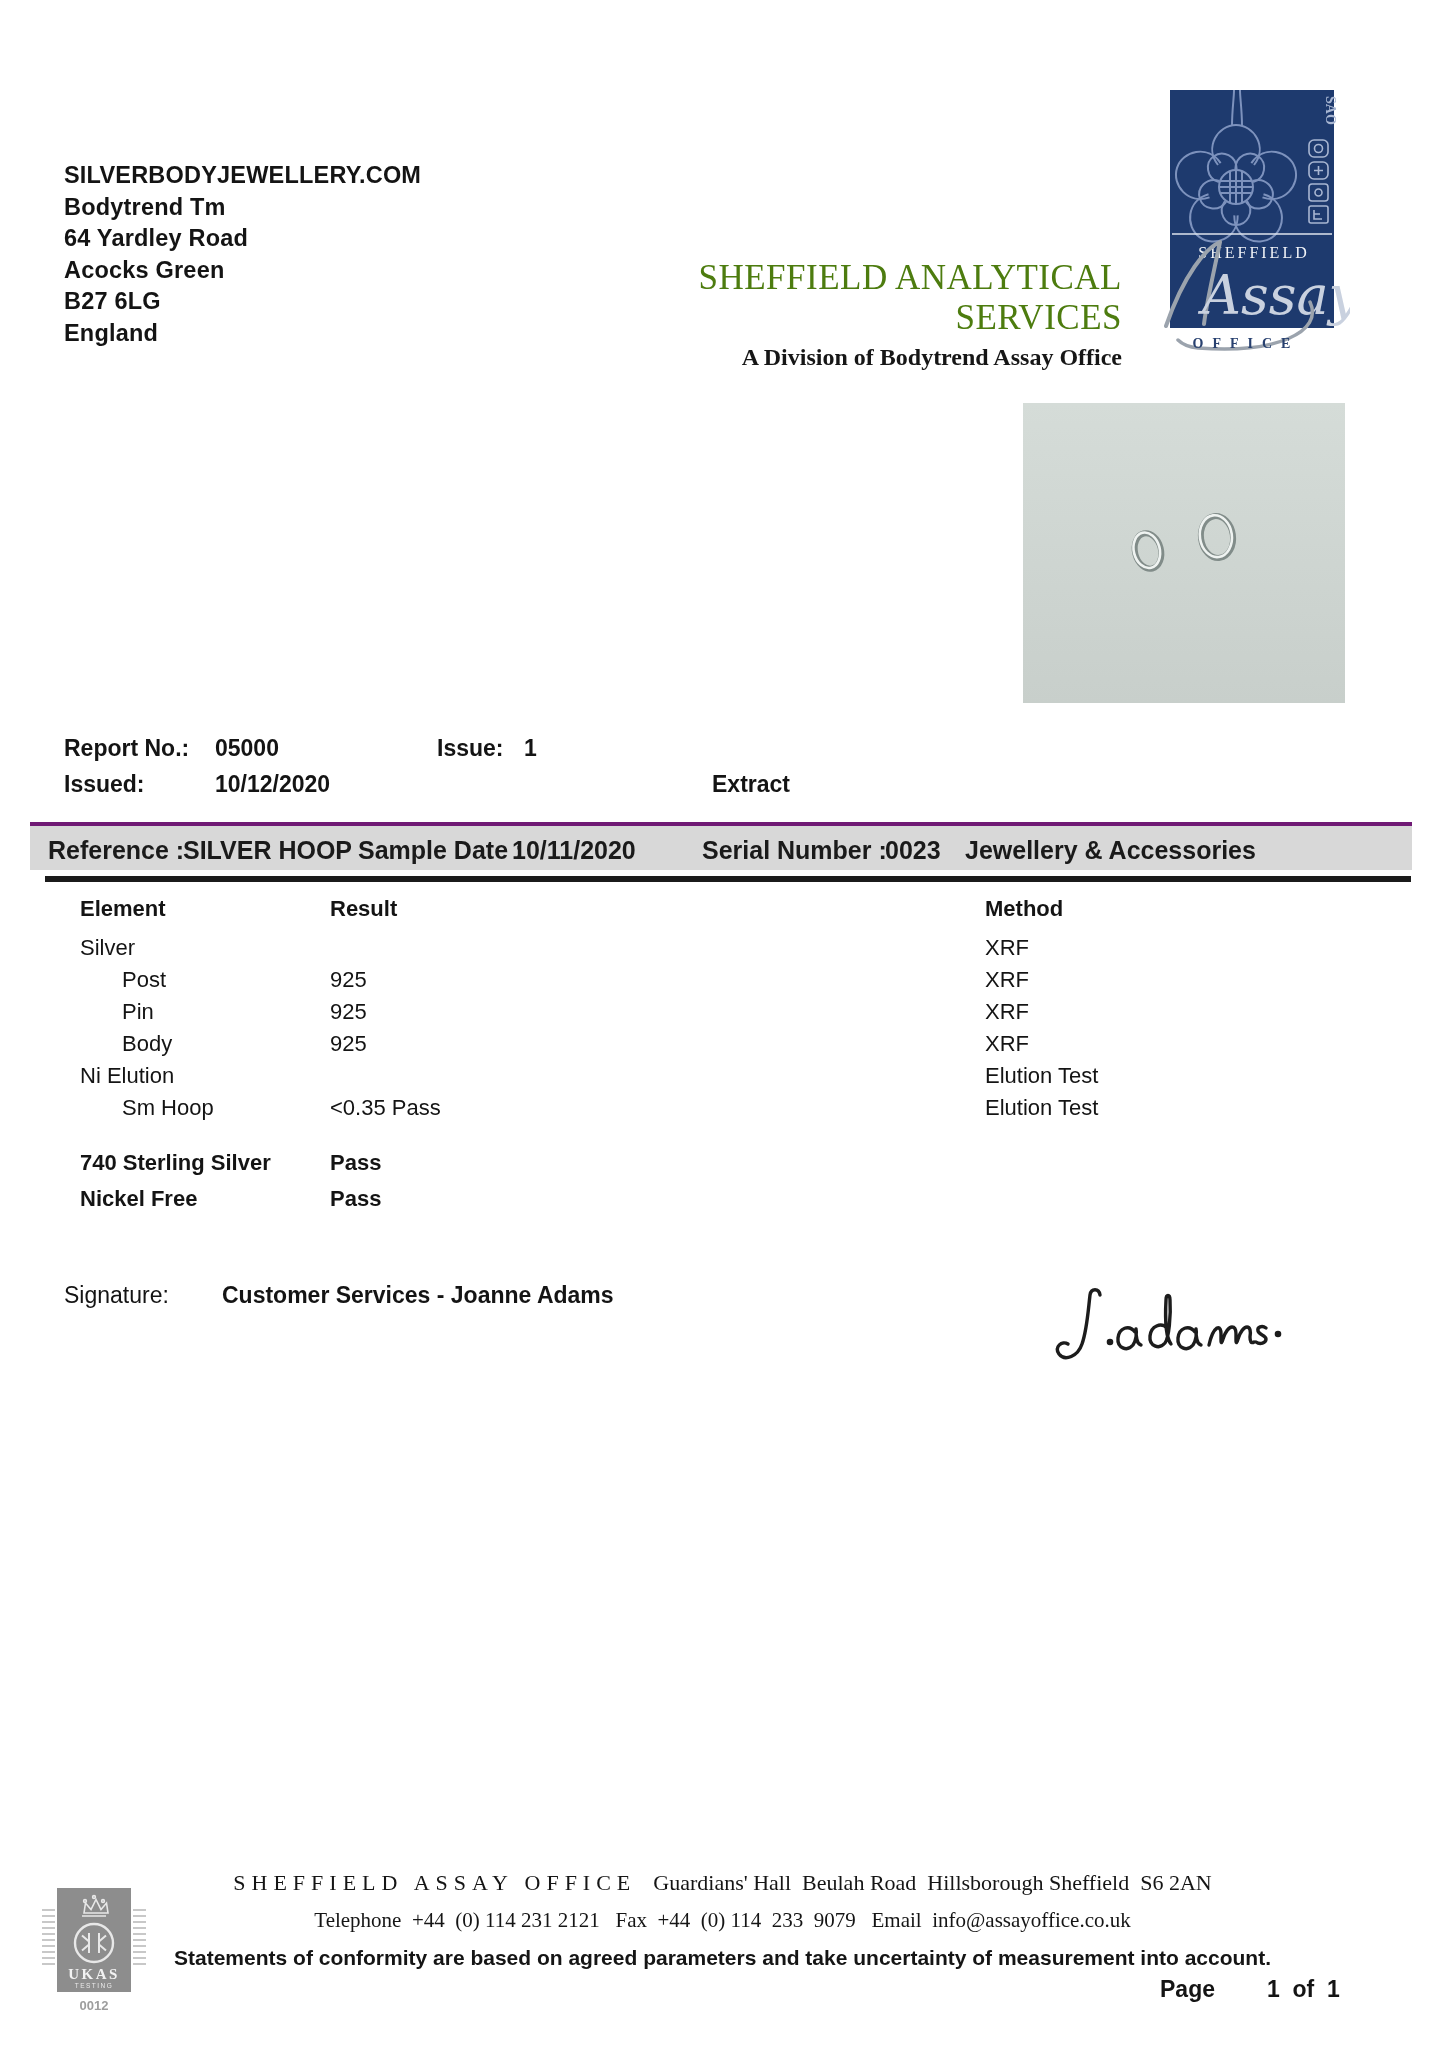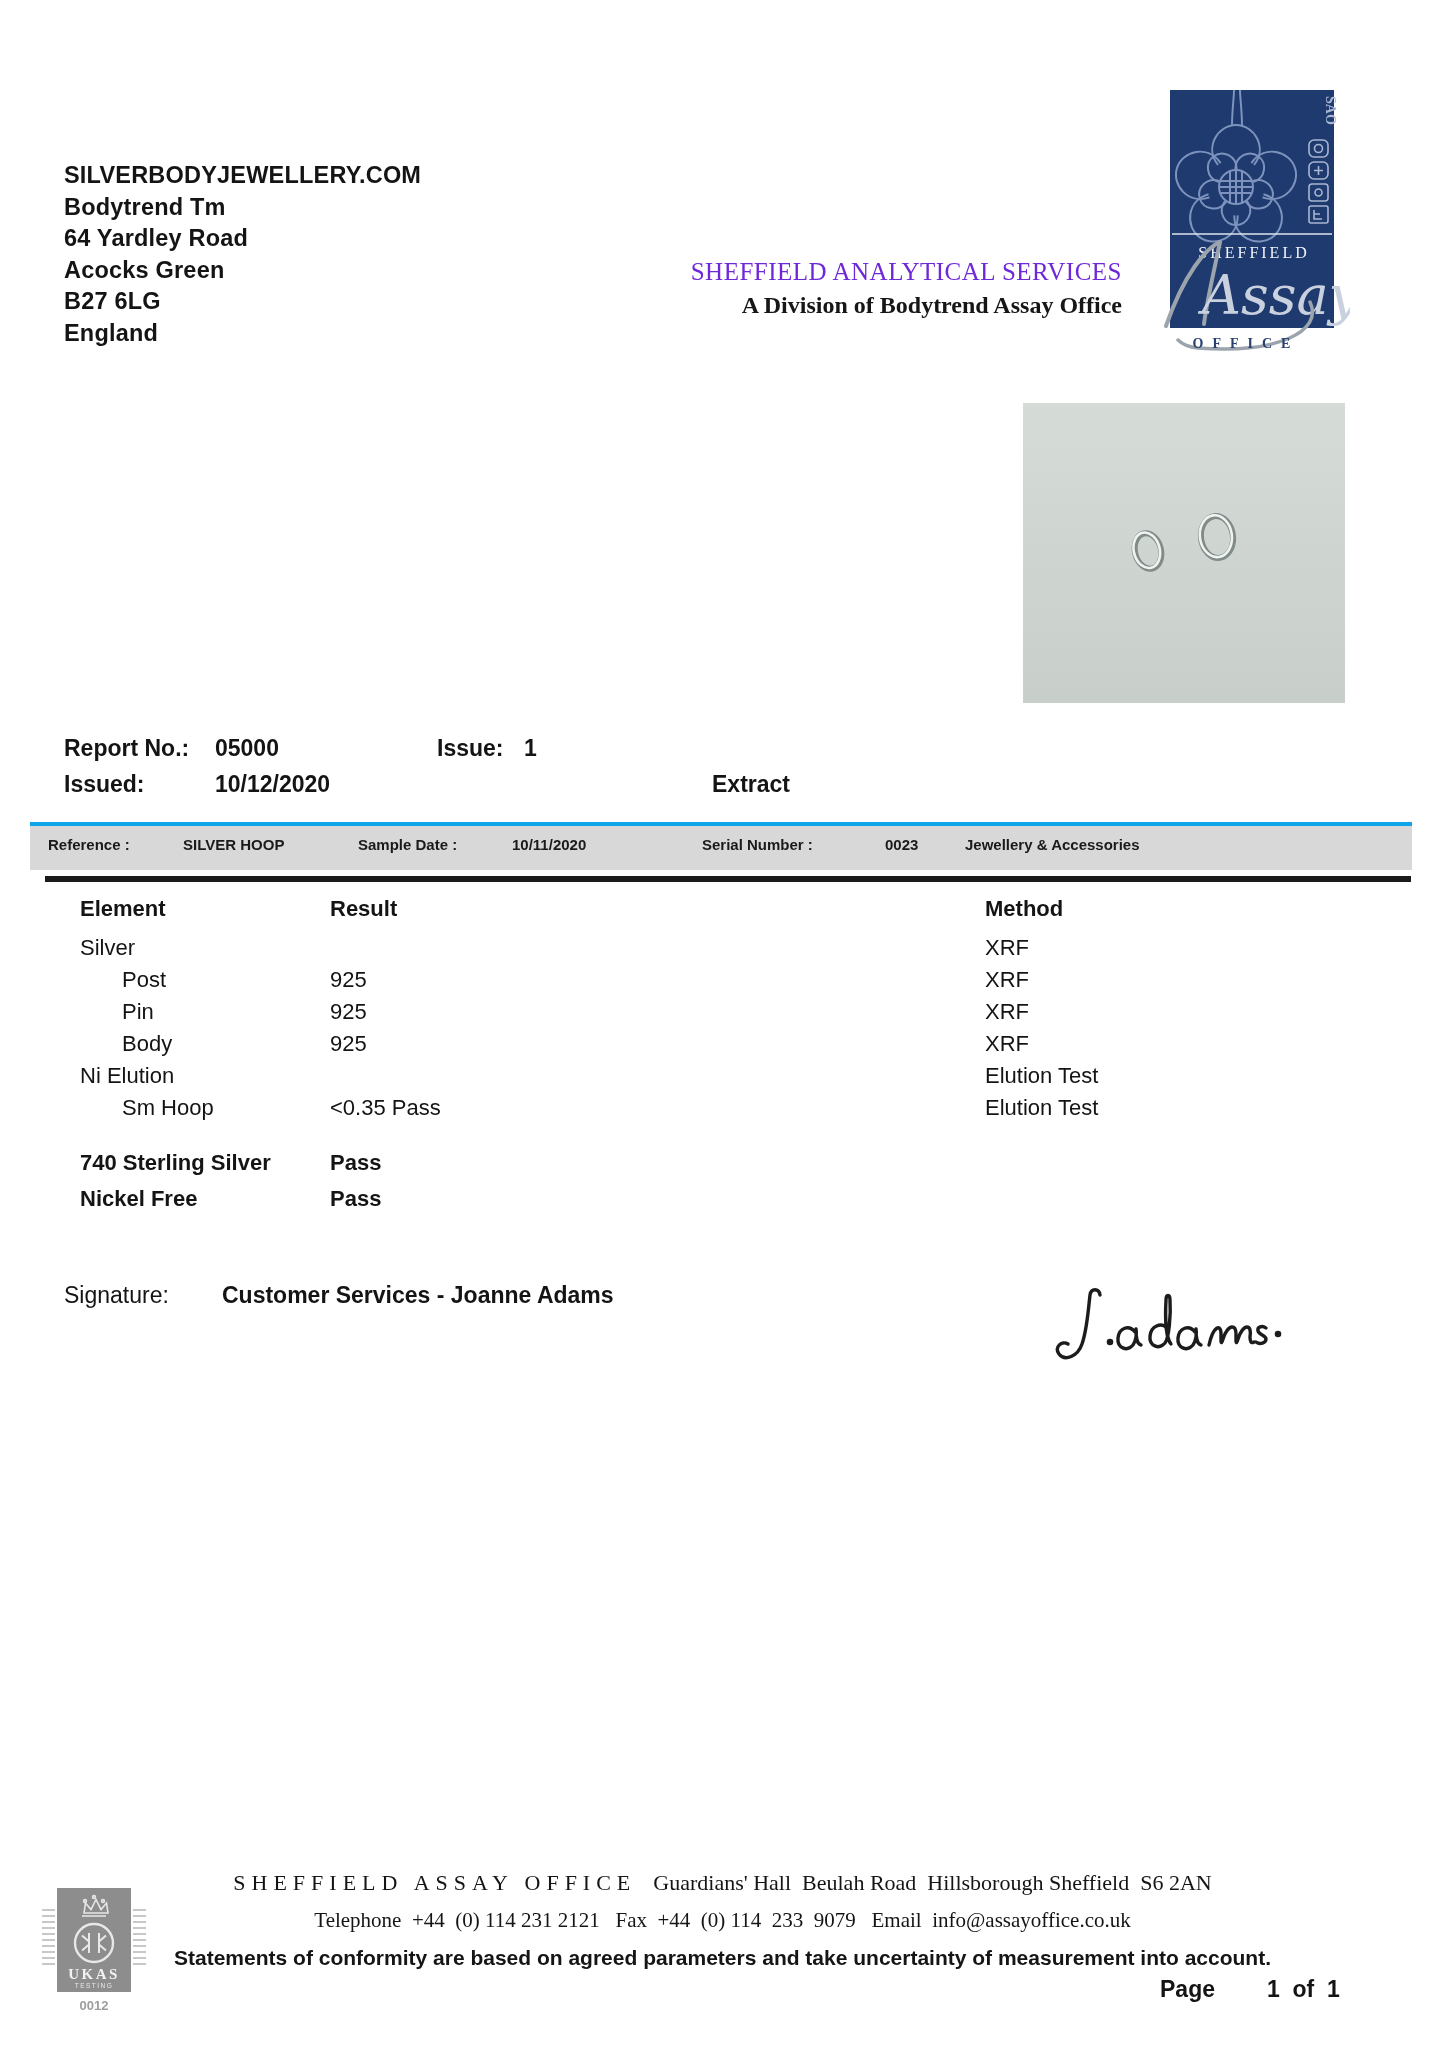--- a/index.html
+++ b/index.html
@@ -6,28 +6,28 @@
   .page{
     position:relative;width:1445px;height:2046px;background:#ffffff;
     font-family:"Liberation Sans",sans-serif;color:#141414;overflow:hidden;
     margin:0 auto;
   }
   .abs{position:absolute;}
   
   .sender{left:64px;top:160px;font-weight:bold;font-size:23.5px;line-height:31.5px;letter-spacing:.2px;}
   
   .org-block{left:600px;top:258px;width:522px;text-align:right;font-family:"Liberation Serif",serif;}
-  .org-title{font-size:25px;color:#6d28d9;letter-spacing:.5px;}
+  .org-title{font-size:35px;color:#4d7c0f;letter-spacing:.5px;}
   .org-subtitle{font-size:24px;color:#161616;font-weight:600;margin-top:6px;}
   
   .meta{font-weight:bold;font-size:23px;}
   
   .ref-bar{
     left:30px;top:822px;width:1382px;height:44px;background:#d8d8d8;
-    border-top:4px solid #0ea5e9;font-weight:bold;font-size:15px;color:#1a1a1a;
+    border-top:4px solid #701a75;font-weight:bold;font-size:25px;color:#1a1a1a;
   }
   .ref-bar span{position:absolute;top:10px;white-space:pre;}
   .thick-rule{left:45px;top:876px;width:1366px;height:6px;background:#1b1b1b;}
   
   .trow{position:absolute;left:0;width:1445px;height:30px;font-size:22px;}
   .trow .el{position:absolute;left:80px;white-space:pre;}
   .trow .el.indent{left:122px;}
   .trow .res{position:absolute;left:330px;width:240px;text-align:left;white-space:pre;}
   .trow .meth{position:absolute;left:985px;white-space:pre;}
   .thead{font-weight:bold;}

